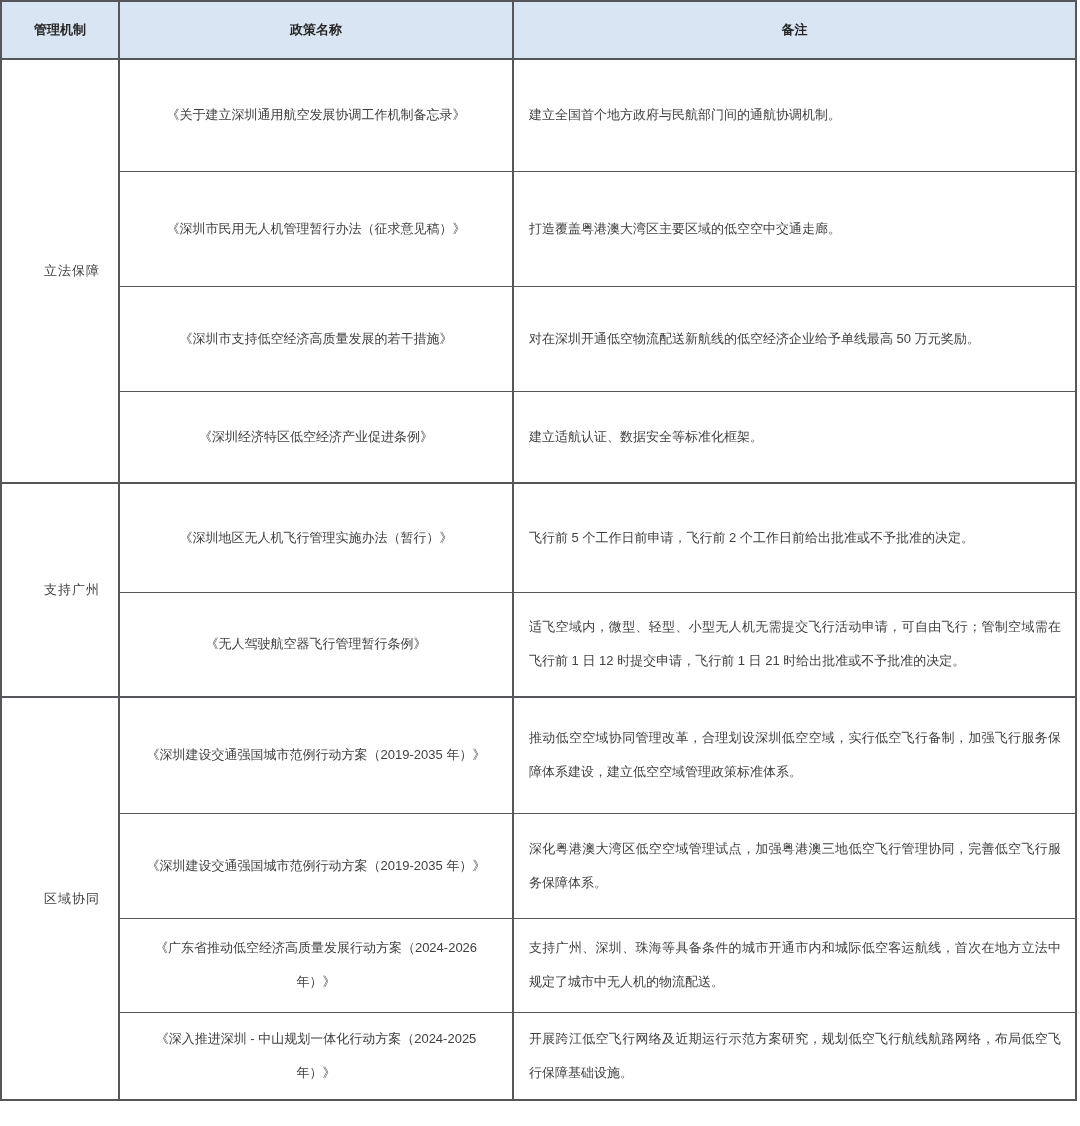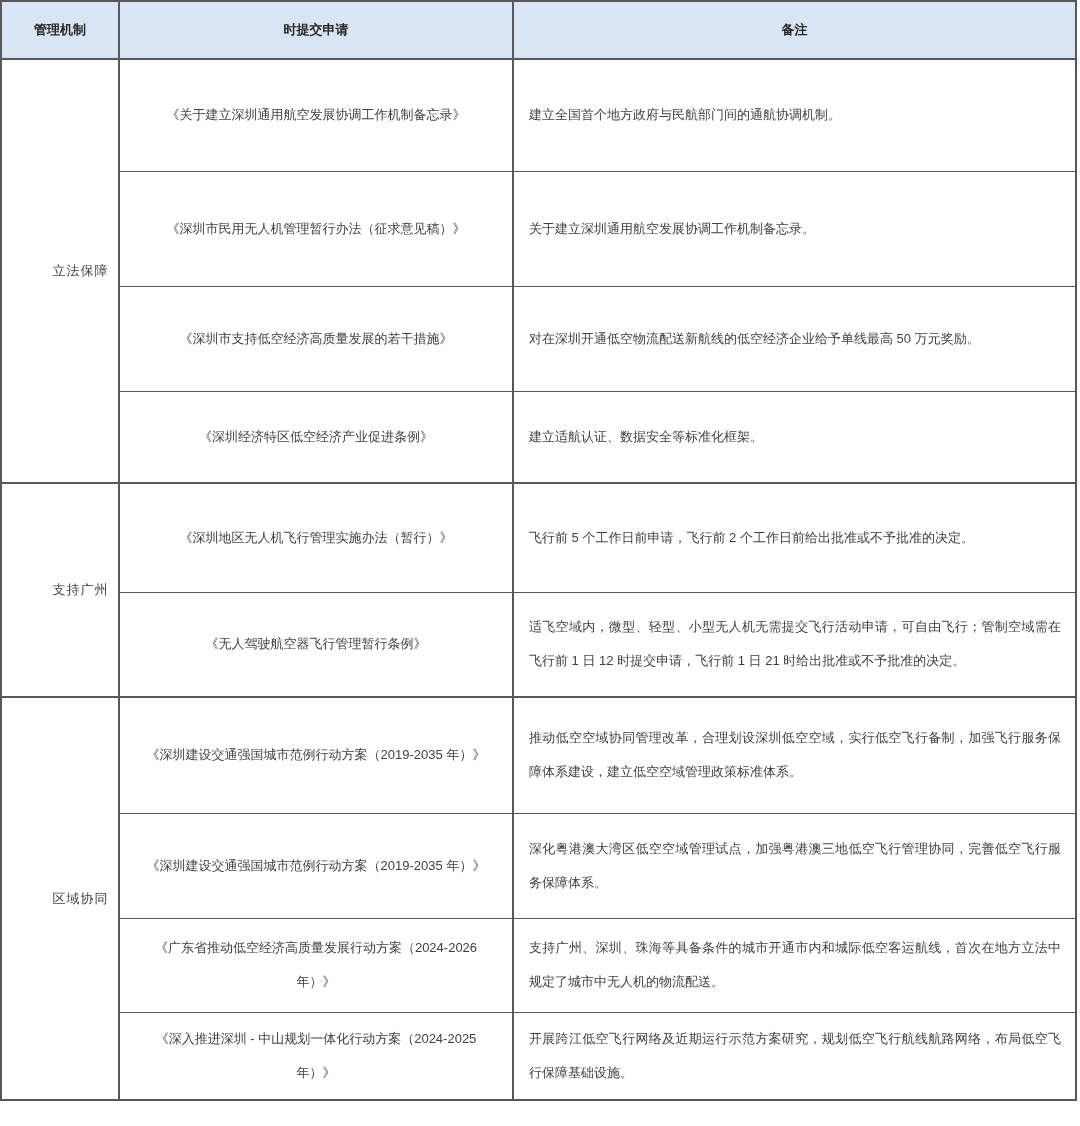--- a/index.html
+++ b/index.html
@@ -41,21 +41,20 @@
     background: #d9e5f2;
     color: #262626;
     font-weight: bold;
     font-size: 20px;
     text-align: center;
     border-bottom-width: 2px;
   }
   tr.group-start td { border-top-width: 2px; }
 
   td.mech {
-    text-align: center;
     font-size: 20px;
     letter-spacing: 1px;
     padding-left: 42px;
   }
   td.policy {
     text-align: center;
     padding: 6px 22px;
   }
   td.remark {
     text-align: justify;
@@ -81,34 +80,34 @@
 
 <table class="policy-table">
   <colgroup>
     <col class="c-mech">
     <col class="c-policy">
     <col class="c-remark">
   </colgroup>
   <thead>
     <tr class="hdr">
       <th>管理机制</th>
-      <th>时提交申请</th>
+      <th>政策名称</th>
       <th>备注</th>
     </tr>
   </thead>
   <tbody>
 
     <tr class="r1 group-start">
       <td class="mech" rowspan="4">立法保障</td>
       <td class="policy">《关于建立深圳通用航空发展协调工作机制备忘录》</td>
       <td class="remark">建立全国首个地方政府与民航部门间的通航协调机制。</td>
     </tr>
     <tr class="r2">
       <td class="policy">《深圳市民用无人机管理暂行办法（征求意见稿）》</td>
-      <td class="remark">关于建立深圳通用航空发展协调工作机制备忘录。</td>
+      <td class="remark">打造覆盖粤港澳大湾区主要区域的低空空中交通走廊。</td>
     </tr>
     <tr class="r3">
       <td class="policy">《深圳市支持低空经济高质量发展的若干措施》</td>
       <td class="remark">对在深圳开通低空物流配送新航线的低空经济企业给予单线最高 50 万元奖励。</td>
     </tr>
     <tr class="r4">
       <td class="policy">《深圳经济特区低空经济产业促进条例》</td>
       <td class="remark">建立适航认证、数据安全等标准化框架。</td>
     </tr>
 

